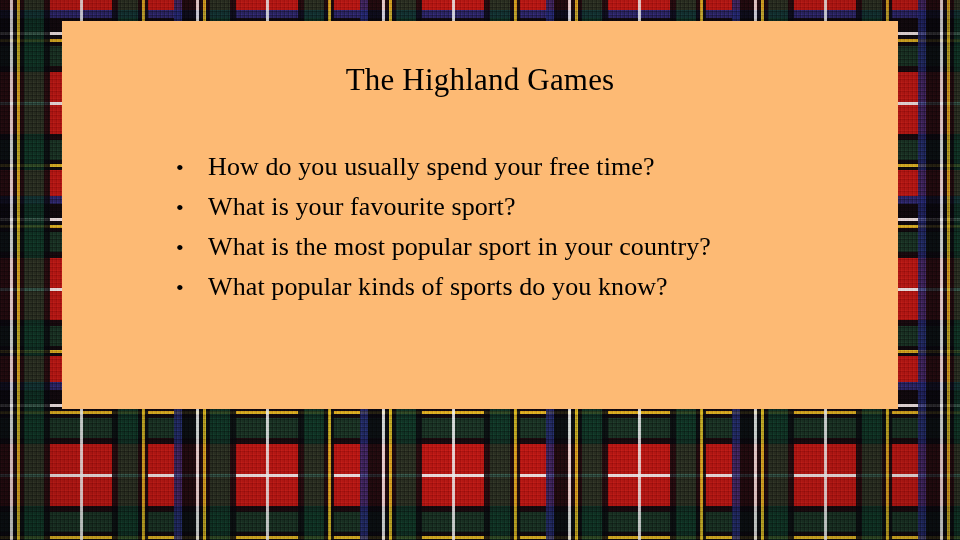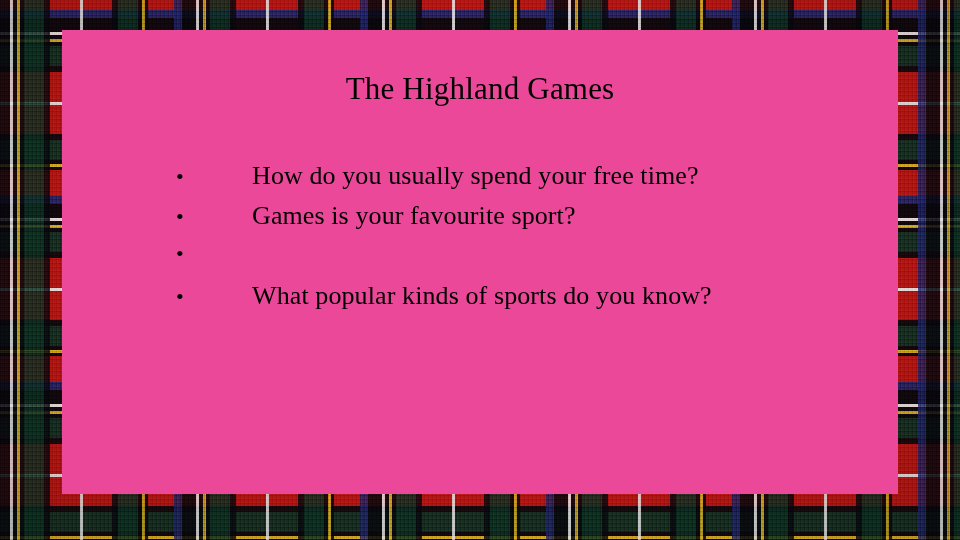--- a/index.html
+++ b/index.html
@@ -159,24 +159,24 @@
     position: absolute;
     inset: 0;
     background: radial-gradient(ellipse at 50% 45%, rgba(0,0,0,0) 40%, rgba(0,0,0,0.18) 100%);
     pointer-events: none;
   }
 
   
   #content-panel {
     position: absolute;
     left: 62px;
-    top: 30px;
+    top: 21px;
     width: 836px;
-    height: 464px;
-    background: #ec4899;
+    height: 388px;
+    background: #fdba74;
   }
 
   #slide-title {
     position: absolute;
     left: 0;
     top: 42px;
     width: 100%;
     text-align: center;
     font-size: 31px;
     line-height: 1.1;
@@ -207,21 +207,20 @@
     line-height: 1;
     color: #000;
   }
   #bullet-list .bullet-text {
     flex: 1 1 auto;
     font-size: 26px;
     line-height: 1;
     color: #000000;
     white-space: nowrap;
     letter-spacing: .1px;
-    margin-left: 44px;
   }
 </style>
 </head>
 <body>
 
 <div id="slide">
 
   <div id="tartan-bg">
     <div class="bands-h"></div>
     <div class="bands-v"></div>
@@ -236,25 +235,26 @@
 
     <ul id="bullet-list">
 
       <li class="bullet-row">
         <span class="bullet-mark">•</span>
         <span class="bullet-text">How do you usually spend your free time?</span>
       </li>
 
       <li class="bullet-row">
         <span class="bullet-mark">•</span>
-        <span class="bullet-text">Games is your favourite sport?</span>
-      </li>
-
-      <li class="bullet-row">
-        <span class="bullet-mark">•</span>
+        <span class="bullet-text">What is your favourite sport?</span>
+      </li>
+
+      <li class="bullet-row">
+        <span class="bullet-mark">•</span>
+        <span class="bullet-text">What is the most popular sport in your country?</span>
       </li>
 
       <li class="bullet-row">
         <span class="bullet-mark">•</span>
         <span class="bullet-text">What popular kinds of sports do you know?</span>
       </li>
 
     </ul>
 
   </div>

